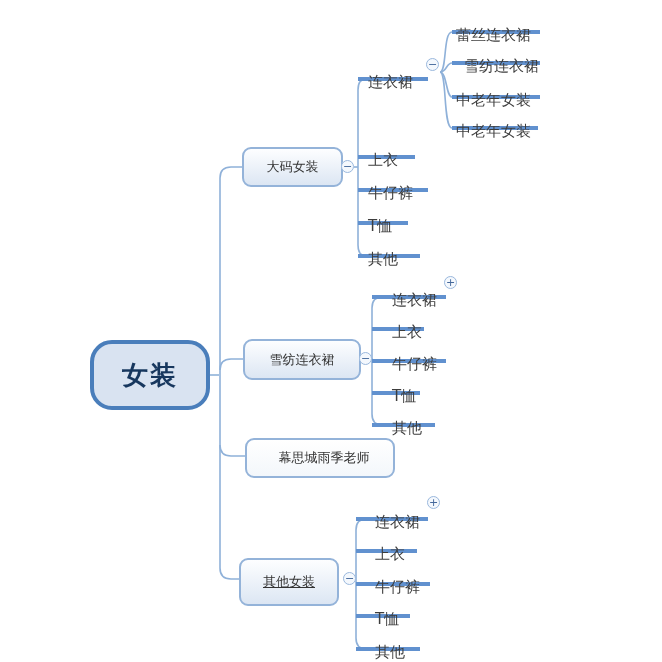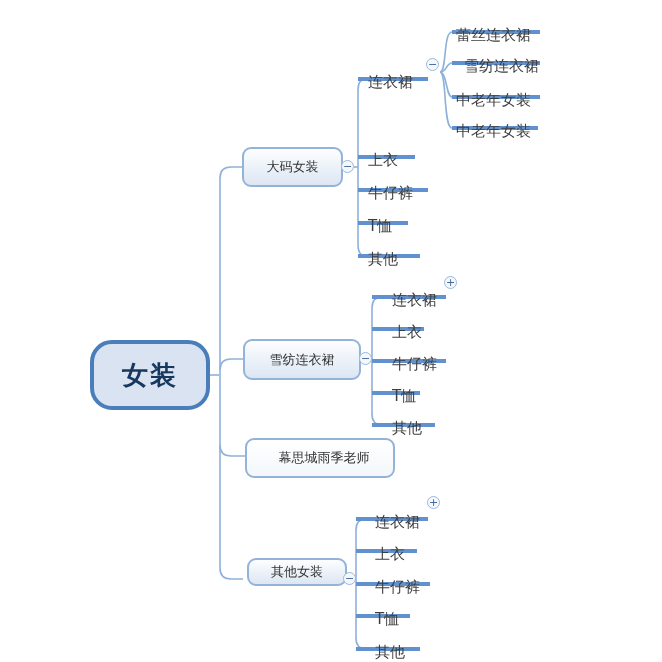--- a/index.html
+++ b/index.html
@@ -99,21 +99,21 @@
 
   <div class="lbl" style="left:392px;top:275px;">连衣裙</div>
   <div class="expander" style="left:444px;top:276px;">+</div>
   <div class="lbl" style="left:392px;top:307px;">上衣</div>
   <div class="lbl" style="left:392px;top:339px;">牛仔裤</div>
   <div class="lbl" style="left:392px;top:371px;">T恤</div>
   <div class="lbl" style="left:392px;top:403px;">其他</div>
 
   <div class="box-node box-plain" style="left:245px;top:438px;width:150px;height:40px;padding-left:8px;">幕思城雨季老师</div>
 
-  <div class="box-node" style="left:247px;top:558px;width:100px;height:28px;">其他女装</div>
+  <div class="box-node" style="left:239px;top:558px;width:100px;height:48px;text-decoration:underline;">其他女装</div>
   <div class="expander" style="left:343px;top:572px;">−</div>
 
   <div class="lbl" style="left:375px;top:497px;">连衣裙</div>
   <div class="expander" style="left:427px;top:496px;">+</div>
   <div class="lbl" style="left:375px;top:529px;">上衣</div>
   <div class="lbl" style="left:375px;top:562px;">牛仔裤</div>
   <div class="lbl" style="left:375px;top:594px;">T恤</div>
   <div class="lbl" style="left:375px;top:627px;">其他</div>
 
 </div>

